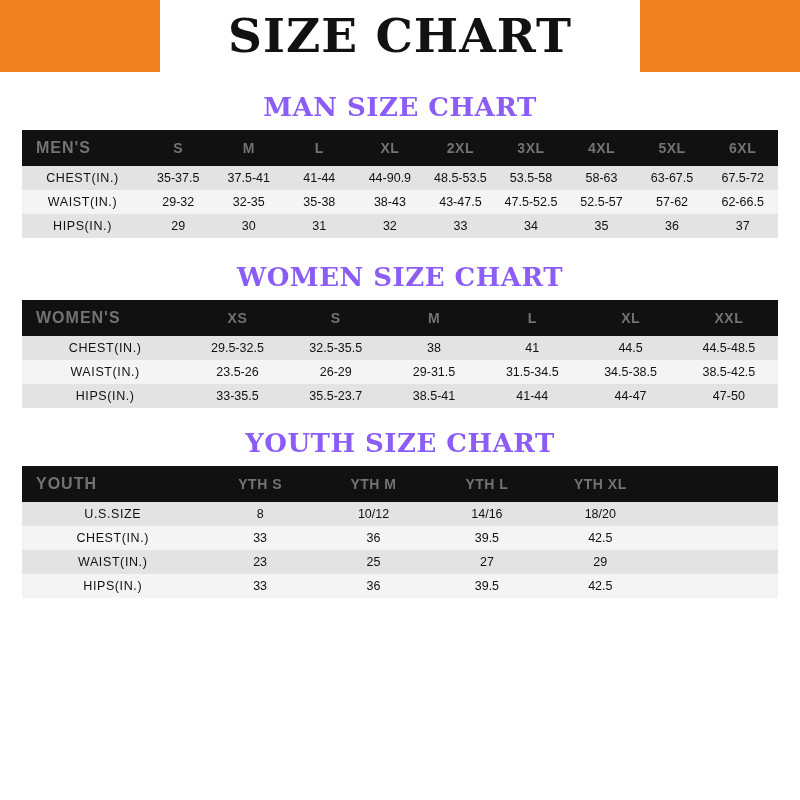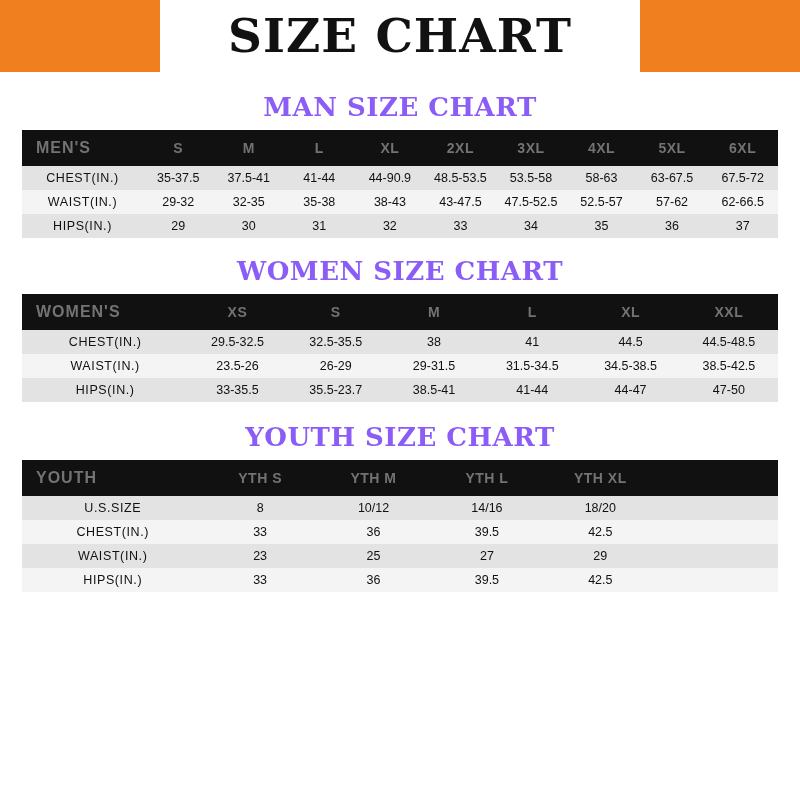--- a/index.html
+++ b/index.html
@@ -64,21 +64,21 @@
 
   .section-title {
     text-align: center;
     font-family: "DejaVu Serif", serif;
     font-weight: bold;
     font-size: 26px;
     letter-spacing: 0.5px;
     color: #8b5cf6;
     margin: 10px 0 8px 0;
   }
-  .section-title.women { margin-top: 18px; }
+  .section-title.women { margin-top: 24px; }
   .section-title.youth { margin-top: 20px; }
 
   table.size-table {
     width: 100%;
     border-collapse: collapse;
     table-layout: fixed;
   }
   table.size-table th,
   table.size-table td {
     text-align: center;

